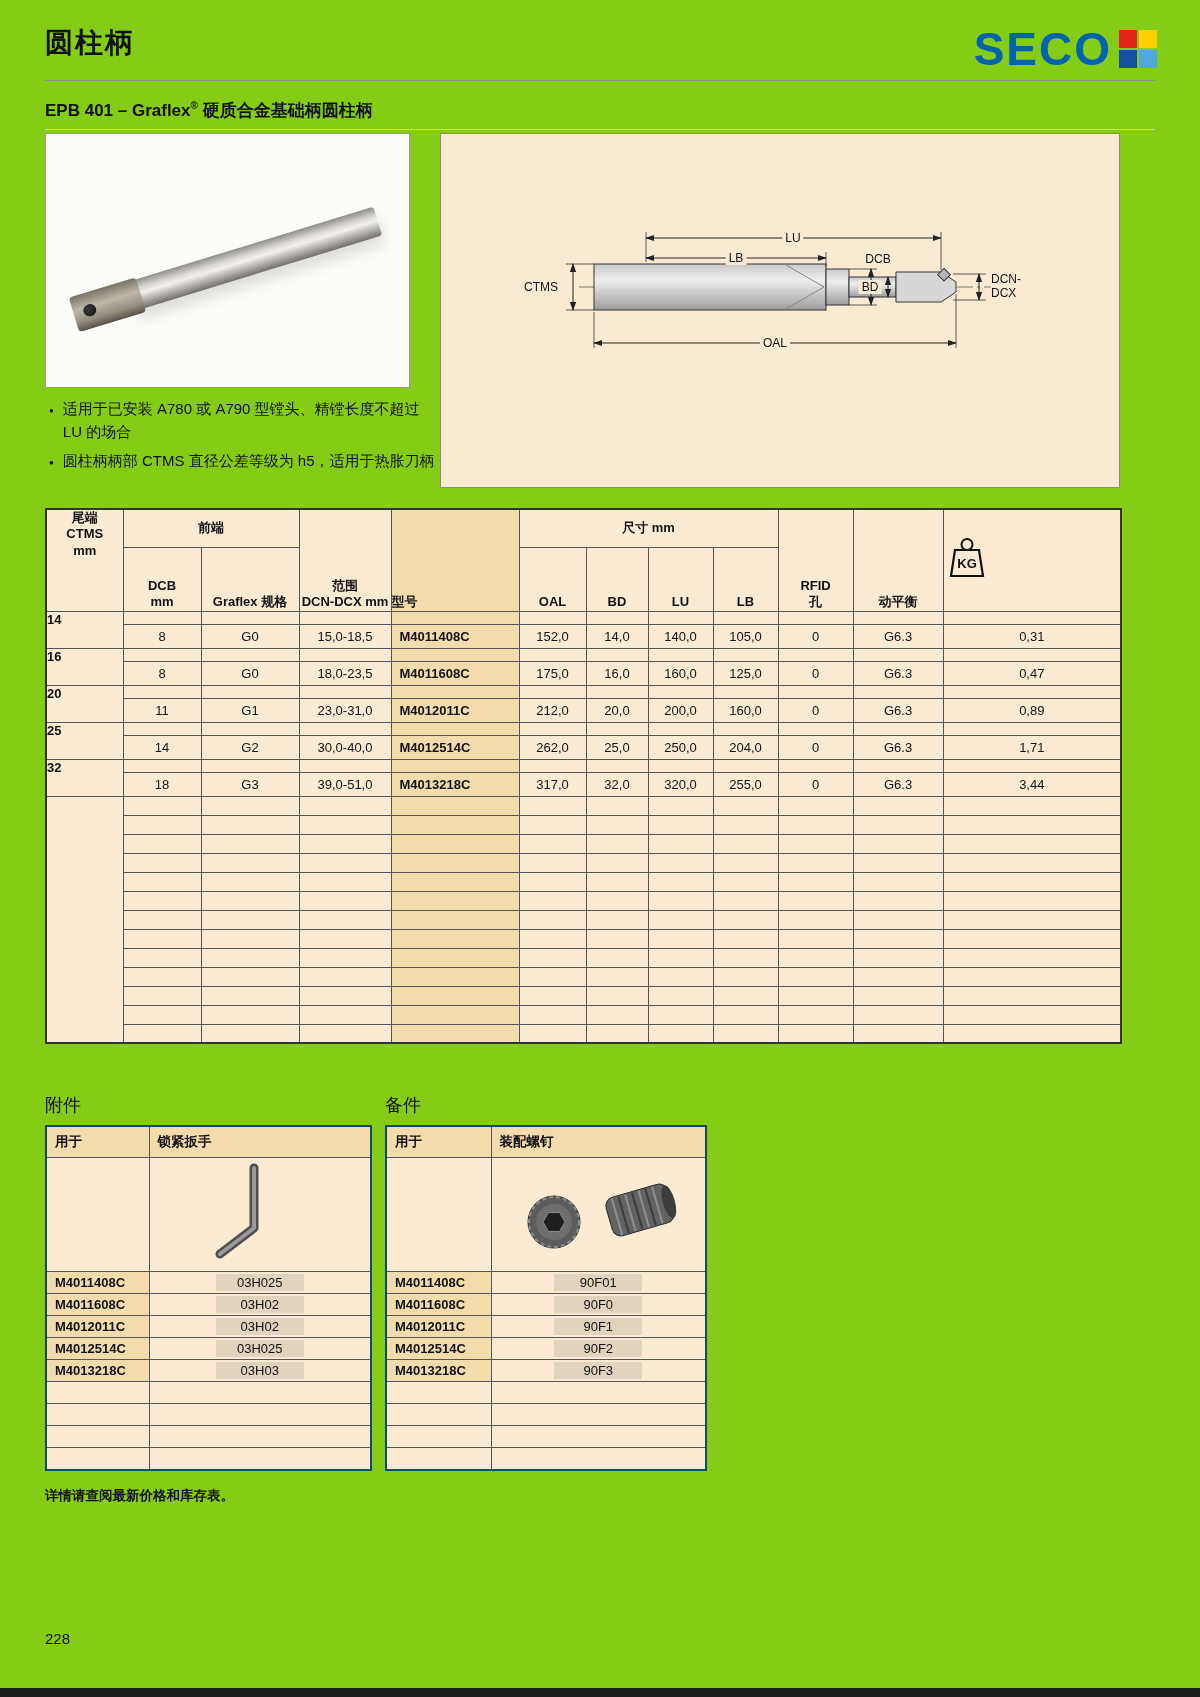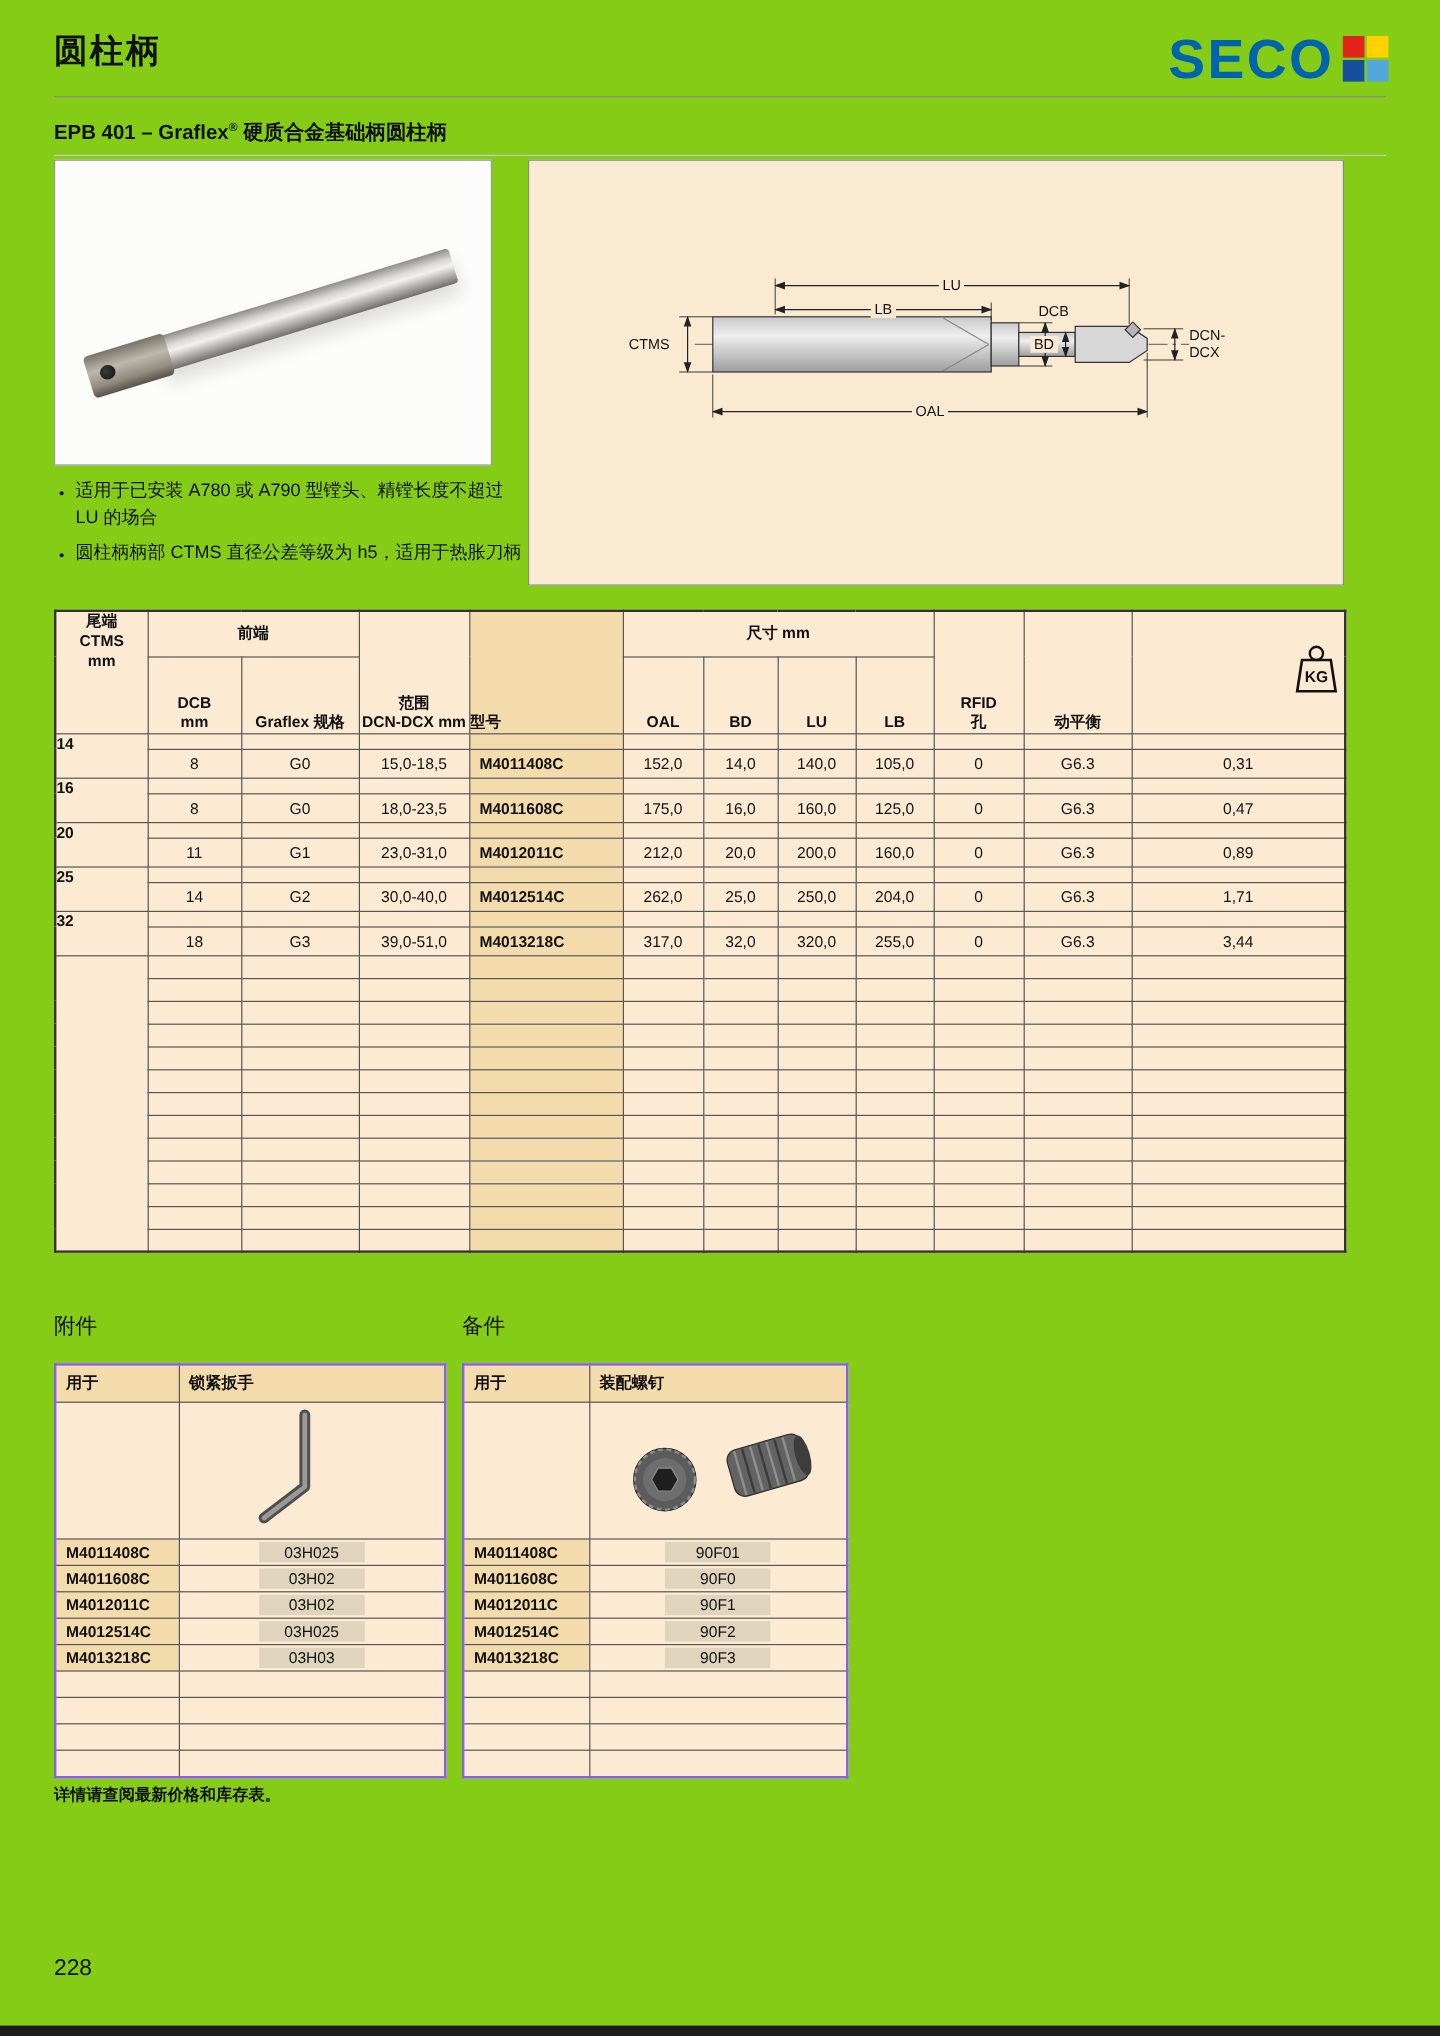--- a/index.html
+++ b/index.html
@@ -45,44 +45,44 @@
   .main-wrap{left:45px;top:508px}
   table{border-collapse:collapse;table-layout:fixed;background:#FCEBD2}
   .main-table{width:1075px;border:2px solid #333}
   .main-table th,.main-table td{border:1px solid #555;font-size:13px;padding:0;overflow:hidden}
   .main-table th{font-weight:bold}
   tr.h1{height:38px} tr.h2{height:64px}
   .th-tail{vertical-align:top;text-align:center;padding:6px 0 0 8px;font-size:14px;line-height:1.25}
   .th-front{vertical-align:middle;text-align:center;font-size:14px}
   .th-bottom{vertical-align:bottom;text-align:center;padding-bottom:6px;font-size:13.5px;line-height:1.25}
   .th-model{vertical-align:bottom;text-align:left;padding:0 0 6px 8px;font-size:14px}
-  .th-kg{vertical-align:middle;text-align:right}
+  .th-kg{vertical-align:middle;text-align:left}
   .mcol{background:#F4DBAC}
   tr.sp{height:13px} tr.dr{height:24px} tr.er{height:19px}
   .ctms-cell{vertical-align:top;text-align:left;padding:2px 0 0 8px;font-weight:bold;font-size:14px}
   .dr td{text-align:center}
   .dr td.mtext{text-align:left;padding-left:8px;font-weight:bold}
 
   
   .sub-block{position:absolute}
   .acc{left:45px;top:1093px;width:325px}
   .spare{left:385px;top:1093px;width:320px}
   .sub-title{font-size:18px}
-  .sub-table{border:2px solid #8b5cf6;margin-top:19px}
+  .sub-table{border:2px solid #0c4a6e;margin-top:8px}
   .sub-table th,.sub-table td{border:1px solid #555;font-size:13px;padding:0}
   .sub-table th{background:#F4DBAC;text-align:left;padding:6px 8px;font-size:13.5px;vertical-align:middle;height:30px}
   tr.imgrow td{height:112px;vertical-align:middle;text-align:center}
   tr.srow td, tr.se td{height:22px}
   td.pn{background:#F4DBAC;font-weight:bold;text-align:left;padding-left:8px}
   td.valcell{text-align:center}
   .vbox{display:inline-block;min-width:88px;background:#E0D4BC;padding:1px 8px;font-size:13px}
 
   
   .note{left:45px;top:1487px;font-size:13.5px;font-weight:bold}
-  .page-num{left:45px;top:1630px;font-size:19px}
+  .page-num{left:45px;top:1630px;font-size:15px}
   .bottom-bar{left:0;right:0;bottom:0;height:9px;background:#1c1c1c}
 </style>
 </head>
 <body>
 
 <div class="page">
 
   <div class="abs page-title">圆柱柄</div>
   <div class="abs logo">
     <span class="logo-text">SECO</span>

